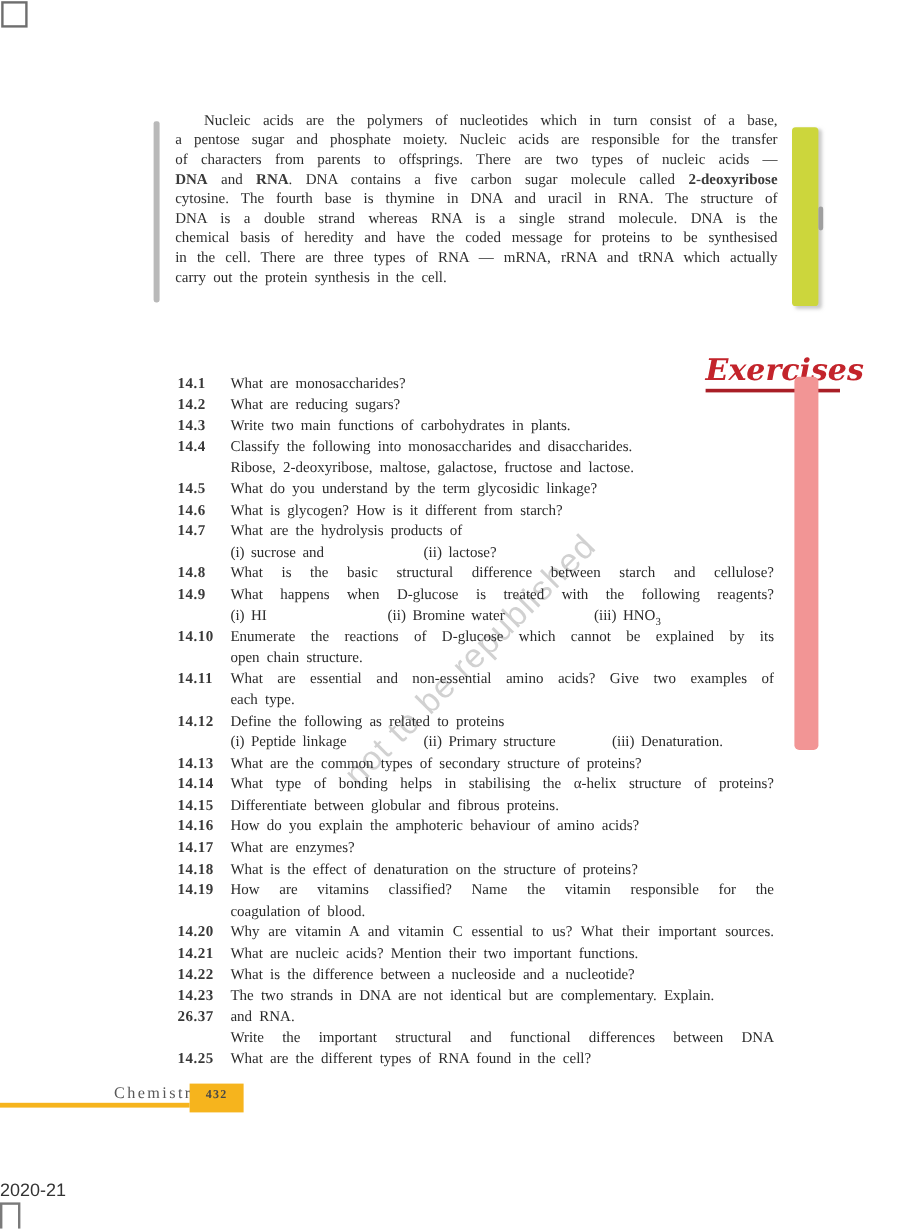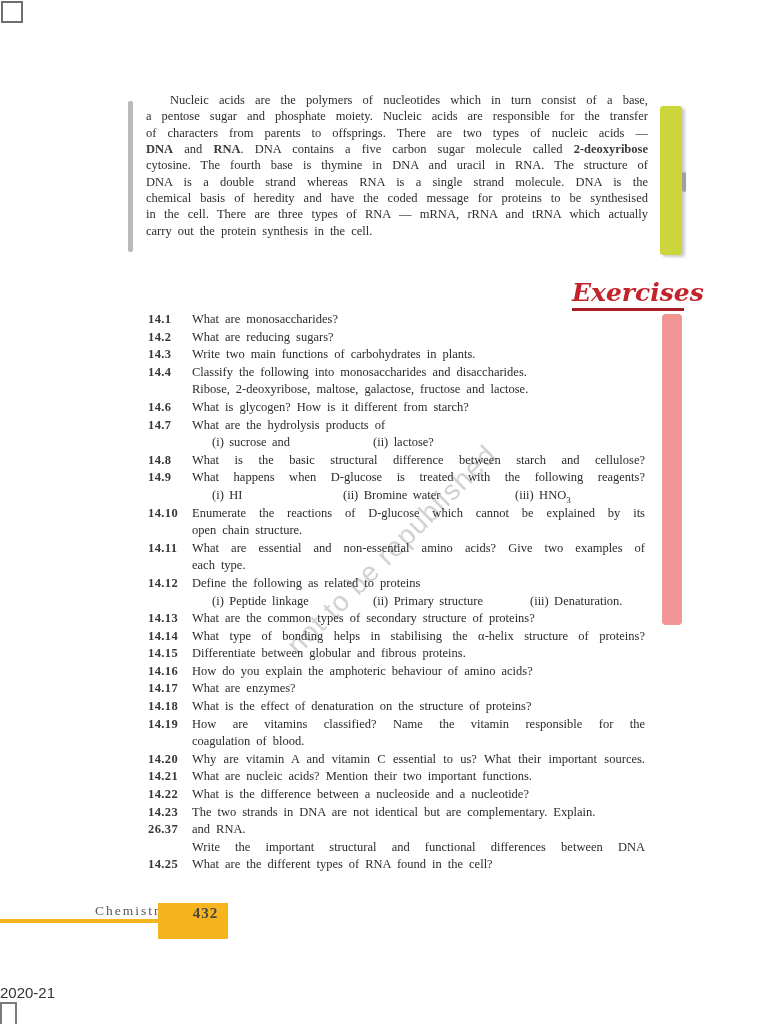--- a/index.html
+++ b/index.html
@@ -26,47 +26,47 @@
 
   
   .green-bar{position:absolute;left:660px;top:106px;width:22px;height:149px;
         background:#ccd63c;border-radius:3px;box-shadow:3px 2px 3px rgba(160,160,160,.55);}
   .gray-notch{position:absolute;left:682px;top:172px;width:4px;height:20px;
         background:#9f9f9f;border-radius:2px;}
   .pink-bar{position:absolute;left:662px;top:314px;width:20px;height:311px;
         background:#f29595;border-radius:4px;}
 
   
-  .exercises{position:absolute;left:572px;top:278px;width:112px;margin:0;
+  .exercises{position:absolute;left:572px;top:278px;width:112px;margin:16px;
         font-family:"DejaVu Serif",serif;font-style:italic;font-weight:700;
         font-size:25px;line-height:30px;text-align:center;color:#c3242b;
         border-bottom:3px solid #a91e26;padding-bottom:0px;}
 
   
   .watermark{position:absolute;left:292px;top:634px;transform:rotate(-45deg);
         transform-origin:0 50%;white-space:nowrap;font-family:"Liberation Sans",sans-serif;
         font-size:28px;letter-spacing:1px;color:#c9c9c9;opacity:.85;}
 
   
   .questions{position:absolute;left:148px;top:311px;width:500px;
         font-size:12.5px;line-height:17.6px;color:#2b2b2b;}
   .qrow{display:flex;align-items:flex-start;}
   .qnum{flex:0 0 44px;font-weight:bold;color:#383838;letter-spacing:.4px;}
   .qlines{flex:0 0 453px;width:453px;}
   .line.parts{position:relative;height:17.6px;word-spacing:normal;}
-  .part{position:absolute;top:0;white-space:nowrap;word-spacing:.18em;margin-left:20px;}
+  .part{position:absolute;top:0;white-space:nowrap;word-spacing:.18em;}
   .part sub{font-size:9px;}
 
   
   .footer-subject{position:absolute;left:95px;top:903px;font-size:13.5px;
         letter-spacing:2px;color:#585858;}
   .footer-rule{position:absolute;left:0;top:919px;width:158px;height:4px;background:#f6b41d;}
-  .footer-badge{position:absolute;left:158px;top:903px;width:45px;height:36px;
-        background:#f6b41d;text-align:center;font-size:15px;font-weight:600;
-        color:#474747;line-height:20px;letter-spacing:1px;padding-left:25px;}
+  .footer-badge{position:absolute;left:158px;top:903px;width:45px;height:24px;
+        background:#f6b41d;text-align:center;font-size:10px;font-weight:600;
+        color:#474747;line-height:20px;letter-spacing:1px;}
   .print-year{position:absolute;left:0;top:984px;width:100%;text-align:left;
         font-family:"Liberation Sans",sans-serif;font-size:15px;color:#333333;}
 </style>
 </head>
 <body>
 
 <div class="page">
 
   <div class="crop-square-top"></div>
   <div class="crop-square-bottom"></div>
@@ -112,20 +112,26 @@
         </div>
       </div>
       <div class="qrow">
         <div class="qnum">14.4</div>
         <div class="qlines">
           <div class="line">Classify the following into monosaccharides and disaccharides.</div>
           <div class="line">Ribose, 2-deoxyribose, maltose, galactose, fructose and lactose.</div>
         </div>
       </div>
       <div class="qrow">
+        <div class="qnum">14.5</div>
+        <div class="qlines">
+          <div class="line">What do you understand by the term glycosidic linkage?</div>
+        </div>
+      </div>
+      <div class="qrow">
         <div class="qnum">14.6</div>
         <div class="qlines">
           <div class="line">What is glycogen? How is it different from starch?</div>
         </div>
       </div>
       <div class="qrow">
         <div class="qnum">14.7</div>
         <div class="qlines">
           <div class="line">What are the hydrolysis products of</div>
           <div class="line parts">

